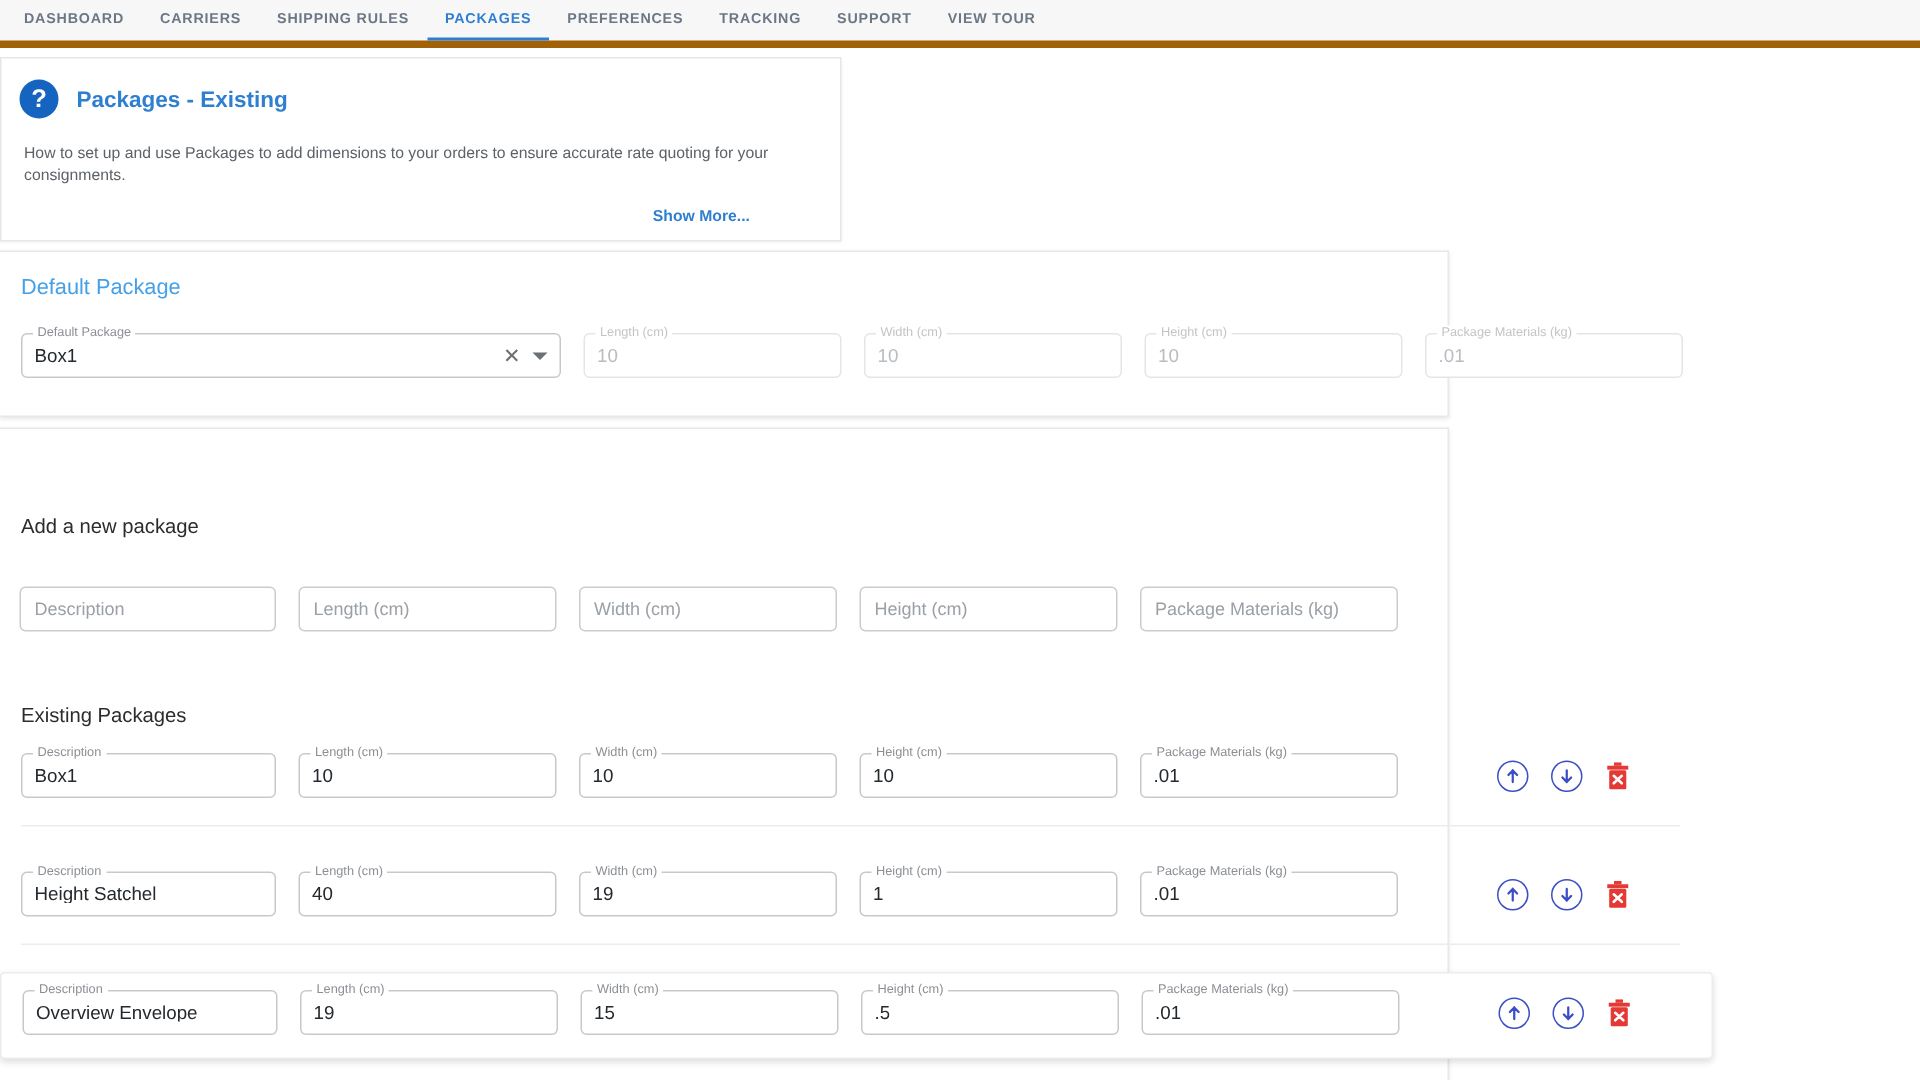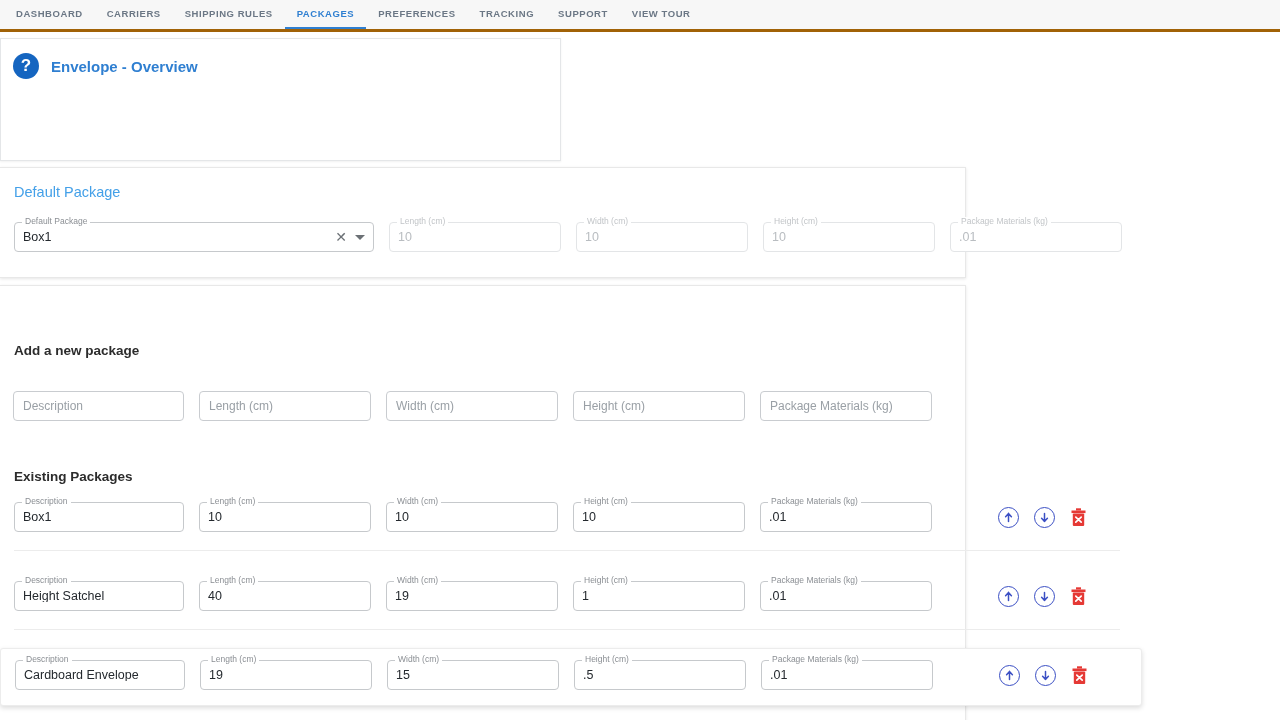--- a/index.html
+++ b/index.html
@@ -9,21 +9,21 @@
     width: 1280px; height: 720px;
     background: #ffffff;
     font-family: "Liberation Sans", sans-serif;
     overflow: hidden;
   }
 
   
   .topnav {
     height: 32px;
     background: #f7f7f7;
-    border-bottom: 3px solid #a16207;
+    border-bottom: 5px solid #a16207;
     display: flex;
     align-items: stretch;
     padding-left: 4px;
     position: relative;
   }
   .nav-item {
     display: flex;
     align-items: center;
     padding: 0 12px;
     font-size: 9.5px;
@@ -86,21 +86,21 @@
   #defined-card { top: 285px; height: 440px; }
 
   .section-title {
     font-size: 14.5px;
     color: #44a0e8;
     font-weight: 400;
     padding: 16px 0 0 14px;
   }
   .sub-heading {
     font-size: 13.5px;
-    font-weight: 700;
+    font-weight: 400;
     color: #2c2c2c;
     padding: 0 0 0 14px;
   }
 
   
   .field {
     position: relative;
     height: 30px;
     border: 1px solid #c6c9cc;
     border-radius: 4px;
@@ -216,22 +216,24 @@
   <div class="nav-item active">PACKAGES</div>
   <div class="nav-item">PREFERENCES</div>
   <div class="nav-item">TRACKING</div>
   <div class="nav-item">SUPPORT</div>
   <div class="nav-item">VIEW TOUR</div>
 </div>
 
 <div class="overview-card">
   <div class="ov-head">
     <div class="help-icon">?</div>
-    <div class="ov-title">Envelope - Overview</div>
-  </div>
+    <div class="ov-title">Packages - Existing</div>
+  </div>
+  <div class="ov-body">How to set up and use Packages to add dimensions to your orders to ensure accurate rate quoting for your consignments.</div>
+  <div class="ov-more">Show More...</div>
 </div>
 
 <div class="section-card" id="default-card">
   <div class="section-title">Default Package</div>
 
   <div class="row-flex" id="default-row">
 
     <div class="field select-field">
       <span class="legend">Default Package</span>
       <span class="val">Box1</span>
@@ -398,21 +400,21 @@
         </div>
       </div>
     </div>
     <div class="divider" style="top:61px;"></div>
   </div>
 
   <div class="pkg-row elevated" style="top:362px;">
     <div class="inner" style="top:11px;">
       <div class="field w-desc">
         <span class="legend">Description</span>
-        <span class="val">Cardboard Envelope</span>
+        <span class="val">Overview Envelope</span>
       </div>
       <div class="gap"></div>
       <div class="field w-dim">
         <span class="legend">Length (cm)</span>
         <span class="val">19</span>
       </div>
       <div class="gap"></div>
       <div class="field w-dim">
         <span class="legend">Width (cm)</span>
         <span class="val">15</span>

